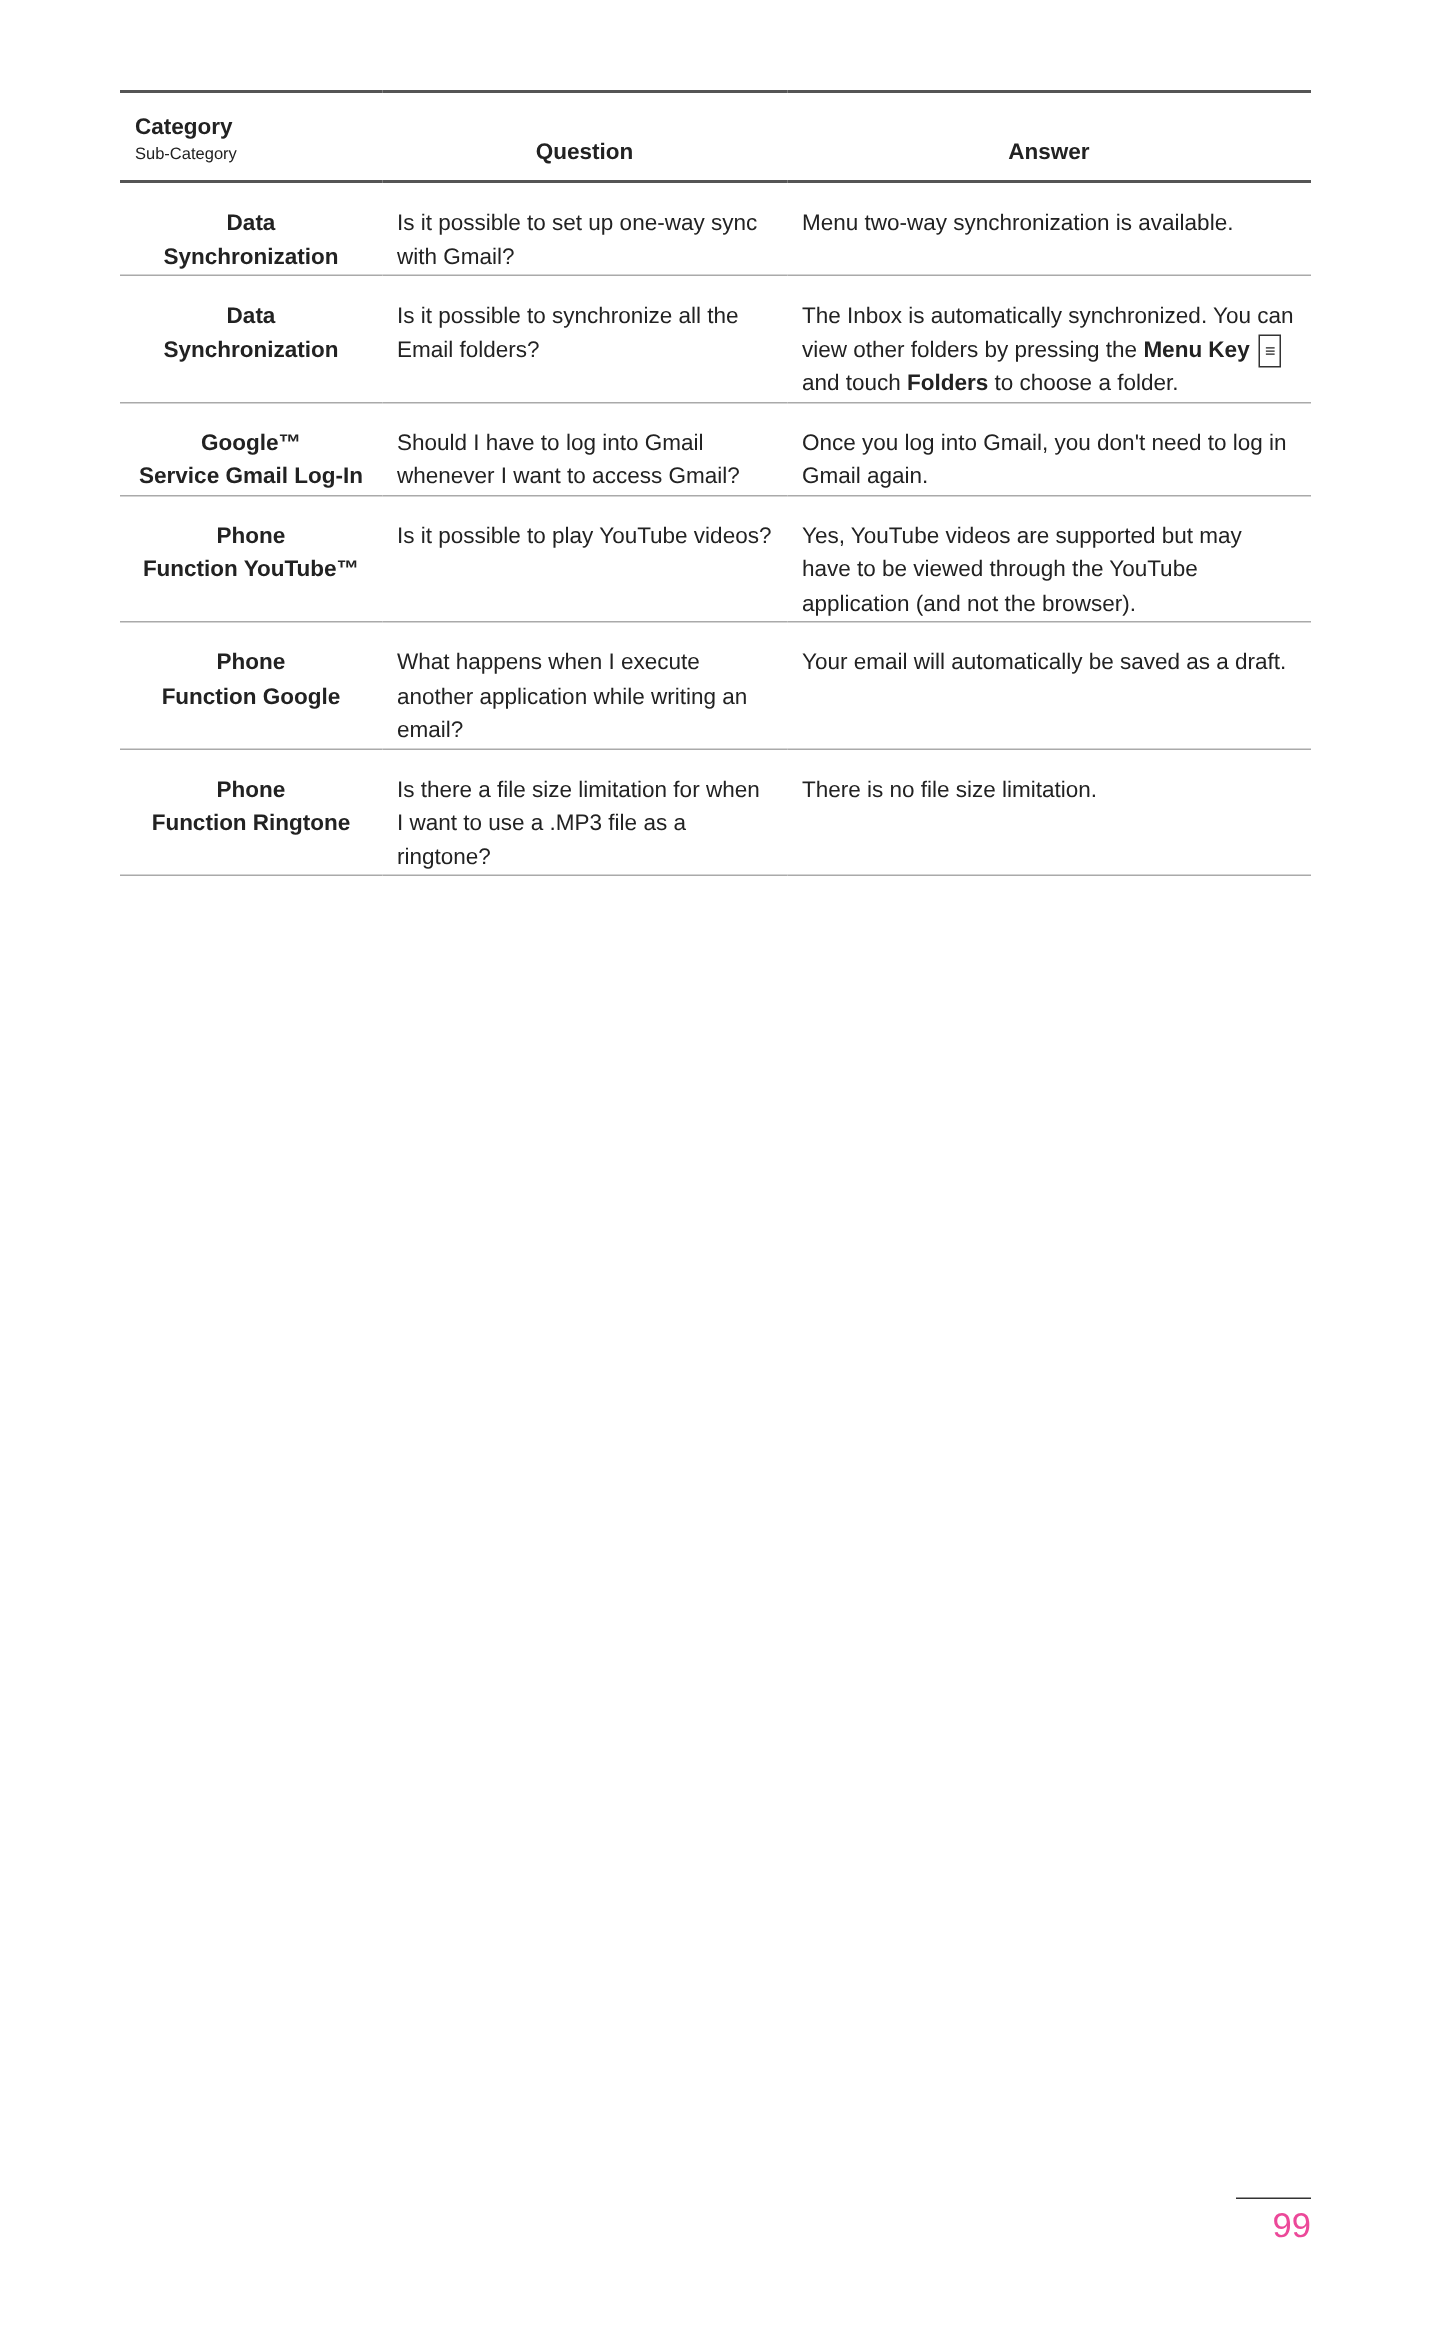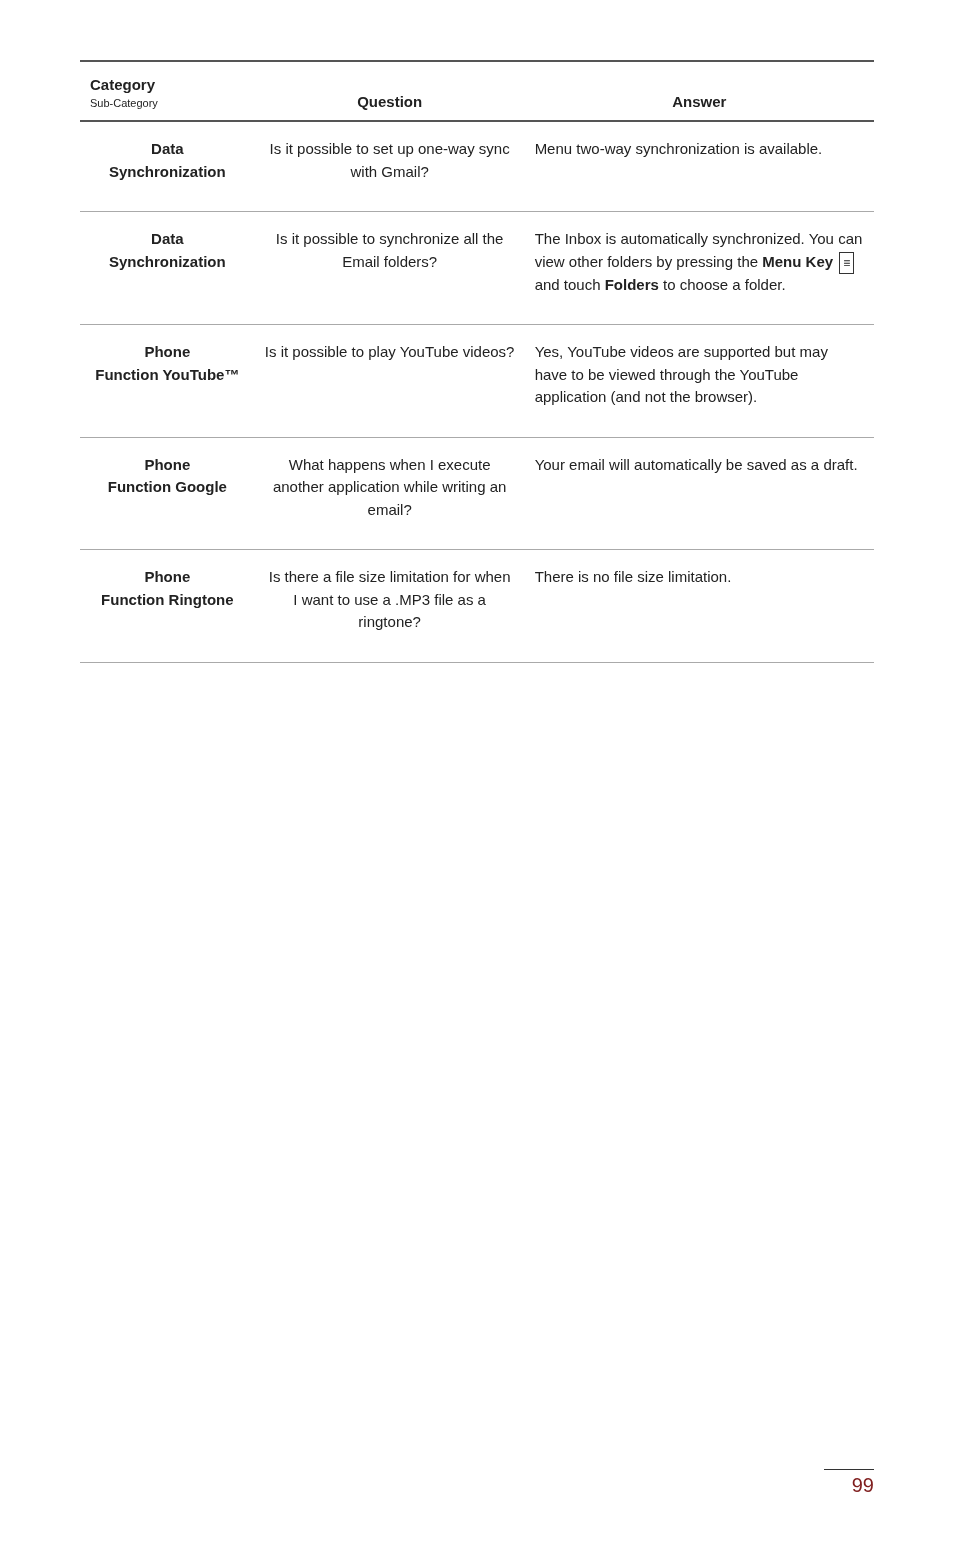--- a/index.html
+++ b/index.html
@@ -52,41 +52,41 @@
       width: 44%;
       text-align: center;
     }
 
     .header-category-sub {
       font-weight: normal;
       font-size: 11px;
     }
 
     .data-row td {
-      padding: 16px 10px 28px 10px;
+      padding: 16px 10px 0 10px;
       vertical-align: top;
       border-bottom: 1px solid #aaaaaa;
       font-size: 15px;
       line-height: 1.5;
     }
 
     .cell-category {
       text-align: center;
       font-weight: bold;
       font-size: 15px;
       line-height: 1.5;
     }
 
     .cell-category .sub {
       font-weight: bold;
       display: block;
     }
 
     .cell-question {
-      text-align: center;
+      text-align: left;
       font-size: 15px;
       line-height: 1.55;
     }
 
     .cell-answer {
       text-align: left;
       font-size: 15px;
       line-height: 1.55;
     }
 
@@ -112,22 +112,22 @@
       align-items: flex-end;
     }
 
     .page-number-line {
       width: 50px;
       border-top: 1.5px solid #333;
       margin-bottom: 4px;
     }
 
     .page-number {
-      font-size: 20px;
-      color: #7f1d1d;
+      font-size: 23px;
+      color: #ec4899;
       font-weight: normal;
     }
   </style>
 </head>
 <body>
 
 <div class="page-container">
   <table>
     <thead>
       <tr class="header-row top-border">
@@ -145,20 +145,25 @@
           <td class="cell-category"><span>Data</span><span class="sub">Synchronization</span></td>
           <td class="cell-question">Is it possible to set up one-way sync with Gmail?</td>
           <td class="cell-answer">Menu two-way synchronization is available.</td>
         </tr>
         <tr class="data-row">
           <td class="cell-category"><span>Data</span><span class="sub">Synchronization</span></td>
           <td class="cell-question">Is it possible to synchronize all the Email folders?</td>
           <td class="cell-answer">The Inbox is automatically synchronized. You can view other folders by pressing the <span class="bold-inline">Menu Key</span> <span class="menu-key-icon">≡</span> and touch <span class="bold-inline">Folders</span> to choose a folder.</td>
         </tr>
         <tr class="data-row">
+          <td class="cell-category"><span>Google™</span><span class="sub">Service Gmail Log-In</span></td>
+          <td class="cell-question">Should I have to log into Gmail whenever I want to access Gmail?</td>
+          <td class="cell-answer">Once you log into Gmail, you don't need to log in Gmail again.</td>
+        </tr>
+        <tr class="data-row">
           <td class="cell-category"><span>Phone</span><span class="sub">Function YouTube™</span></td>
           <td class="cell-question">Is it possible to play YouTube videos?</td>
           <td class="cell-answer">Yes, YouTube videos are supported but may have to be viewed through the YouTube application (and not the browser).</td>
         </tr>
         <tr class="data-row">
           <td class="cell-category"><span>Phone</span><span class="sub">Function Google</span></td>
           <td class="cell-question">What happens when I execute another application while writing an email?</td>
           <td class="cell-answer">Your email will automatically be saved as a draft.</td>
         </tr>
         <tr class="data-row">

